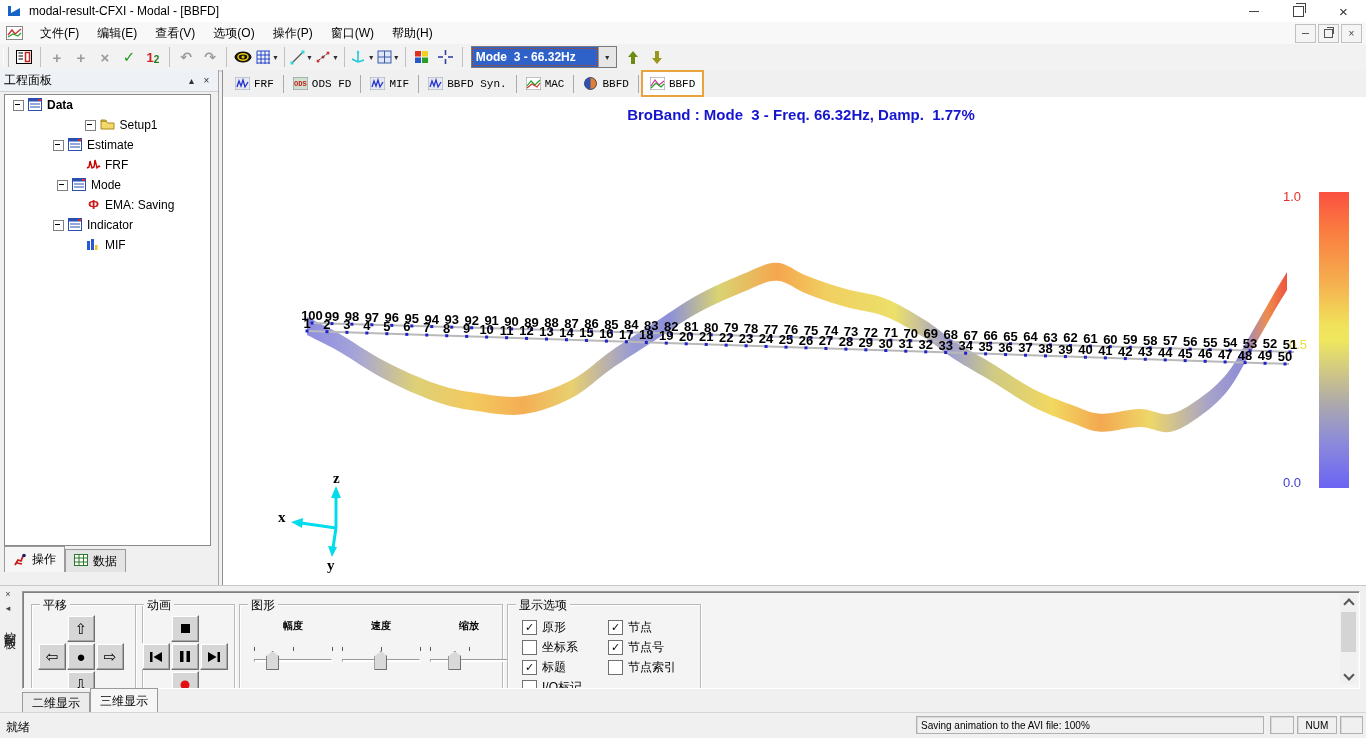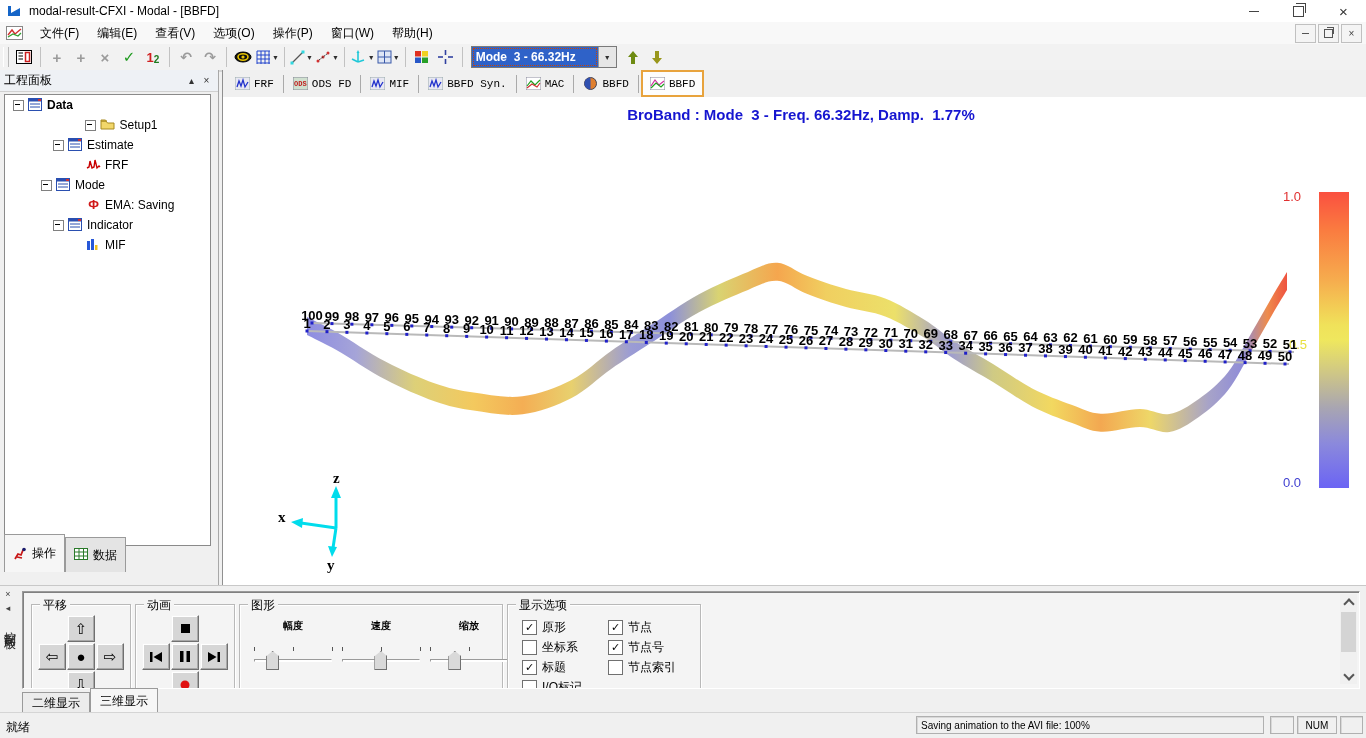--- a/index.html
+++ b/index.html
@@ -43,21 +43,21 @@
   .lp-header .sp{flex:1;}
   .lp-hbtn{width:15px;height:15px;display:flex;align-items:center;justify-content:center;color:#333;font-size:10px;}
   .tree-box{position:absolute;left:4px;top:24px;width:205px;height:450px;background:#fff;border:1px solid #8a8a8a;overflow:hidden;}
   .tree-row{height:20px;display:flex;align-items:center;white-space:nowrap;}
   .tree-row .lbl{margin-left:4px;font-size:12px;}
   .expander{width:9px;height:9px;border:1px solid #808080;background:#fff;position:relative;flex:none;margin-right:4px;}
   .expander:before{content:"";position:absolute;left:1px;top:3px;width:5px;height:1px;background:#000;}
   .exp-space{width:13px;flex:none;}
   .ti{width:15px;height:14px;flex:none;position:relative;}
   .lp-tabs{position:absolute;left:0px;bottom:13px;display:flex;align-items:flex-end;height:26px;padding-left:4px;}
-  .lp-tab{height:22px;display:flex;align-items:center;gap:4px;padding:6px 8px;border:1px solid #9a9a9a;border-bottom:none;background:#e4e4e4;font-size:12px;}
+  .lp-tab{height:22px;display:flex;align-items:center;gap:4px;padding:0 8px;border:1px solid #9a9a9a;border-bottom:none;background:#e4e4e4;font-size:12px;}
   .lp-tab.active{height:25px;background:#f6f6f6;}
   
   .main-view{position:absolute;left:222px;top:70px;width:1144px;height:515px;background:#fff;border-left:1px solid #909090;}
   .view-tabs{position:absolute;left:0;top:0;width:100%;height:27px;background:#f0f0f0;display:flex;align-items:center;padding-left:5px;box-sizing:border-box;}
   .vtab{height:21px;display:flex;align-items:center;gap:4px;padding:0 7px;font-size:11px;font-family:"Liberation Mono","DejaVu Sans Mono",monospace;}
   .vtab.active{border:2px solid #e8a33d;background:#fdfdfd;height:23px;}
   .vtab-sep{width:1px;height:18px;background:#aaa;margin:0 2px;}
   .plot-title{position:absolute;left:578px;top:36px;transform:translateX(-50%);
               color:#1515d0;font-weight:bold;font-size:15px;white-space:pre;}
   #plot-svg{position:absolute;left:0;top:0;}
@@ -303,21 +303,21 @@
           </svg></span>
         <span class="lbl">Estimate</span>
       </div>
       <div class="tree-row" style="padding-left: 68px;">
         <span class="exp-space"></span>
         <span class="ti"><svg width="15" height="12">
             <polyline points="1,10 3,9 4,3 6,10 8,9 9,2 11,10 13,8 14,9" fill="none" stroke="#c80000" stroke-width="1.4"></polyline>
           </svg></span>
         <span class="lbl">FRF</span>
       </div>
-      <div class="tree-row" style="padding-left: 36px;">
+      <div class="tree-row" style="padding-left: 36px; margin-left: 16px;">
         <span class="expander"></span>
         <span class="ti"><svg width="14" height="13">
             <rect x="0.5" y="0.5" width="13" height="12" fill="#fff" stroke="#2a4fb0"></rect>
             <rect x="0.5" y="0.5" width="13" height="3" fill="#2a4fb0"></rect>
             <line x1="2" y1="6" x2="12" y2="6" stroke="#2a4fb0"></line>
             <line x1="2" y1="9" x2="12" y2="9" stroke="#2a4fb0"></line>
             <rect x="10" y="1" width="3" height="2" fill="#d03030"></rect>
           </svg></span>
         <span class="lbl">Mode</span>
       </div>
@@ -708,21 +708,21 @@
 
 <div class="bottom-panel">
   <div class="dock-strip">
     <div class="dock-btn">×</div>
     <div class="dock-btn">◂</div>
     <span class="dock-label">控制面板</span>
   </div>
 
   <div class="cp-inner">
 
-    <div class="grp" style="left:8px;top:12px;width:98px;height:90px;">
+    <div class="grp" style="left:8px;top:12px;width:98px;height:90px;padding-left:12px;">
       <span class="grp-title">平移</span>
       <div class="pbtn" style="left:35px;top:10px;">⇧</div>
       <div class="pbtn" style="left:6px;top:38px;">⇦</div>
       <div class="pbtn" style="left:35px;top:38px;">●</div>
       <div class="pbtn" style="left:64px;top:38px;">⇨</div>
       <div class="pbtn" style="left:35px;top:66px;">⇩</div>
     </div>
 
     <div class="grp" style="left:112px;top:12px;width:98px;height:90px;">
       <span class="grp-title">动画</span>

